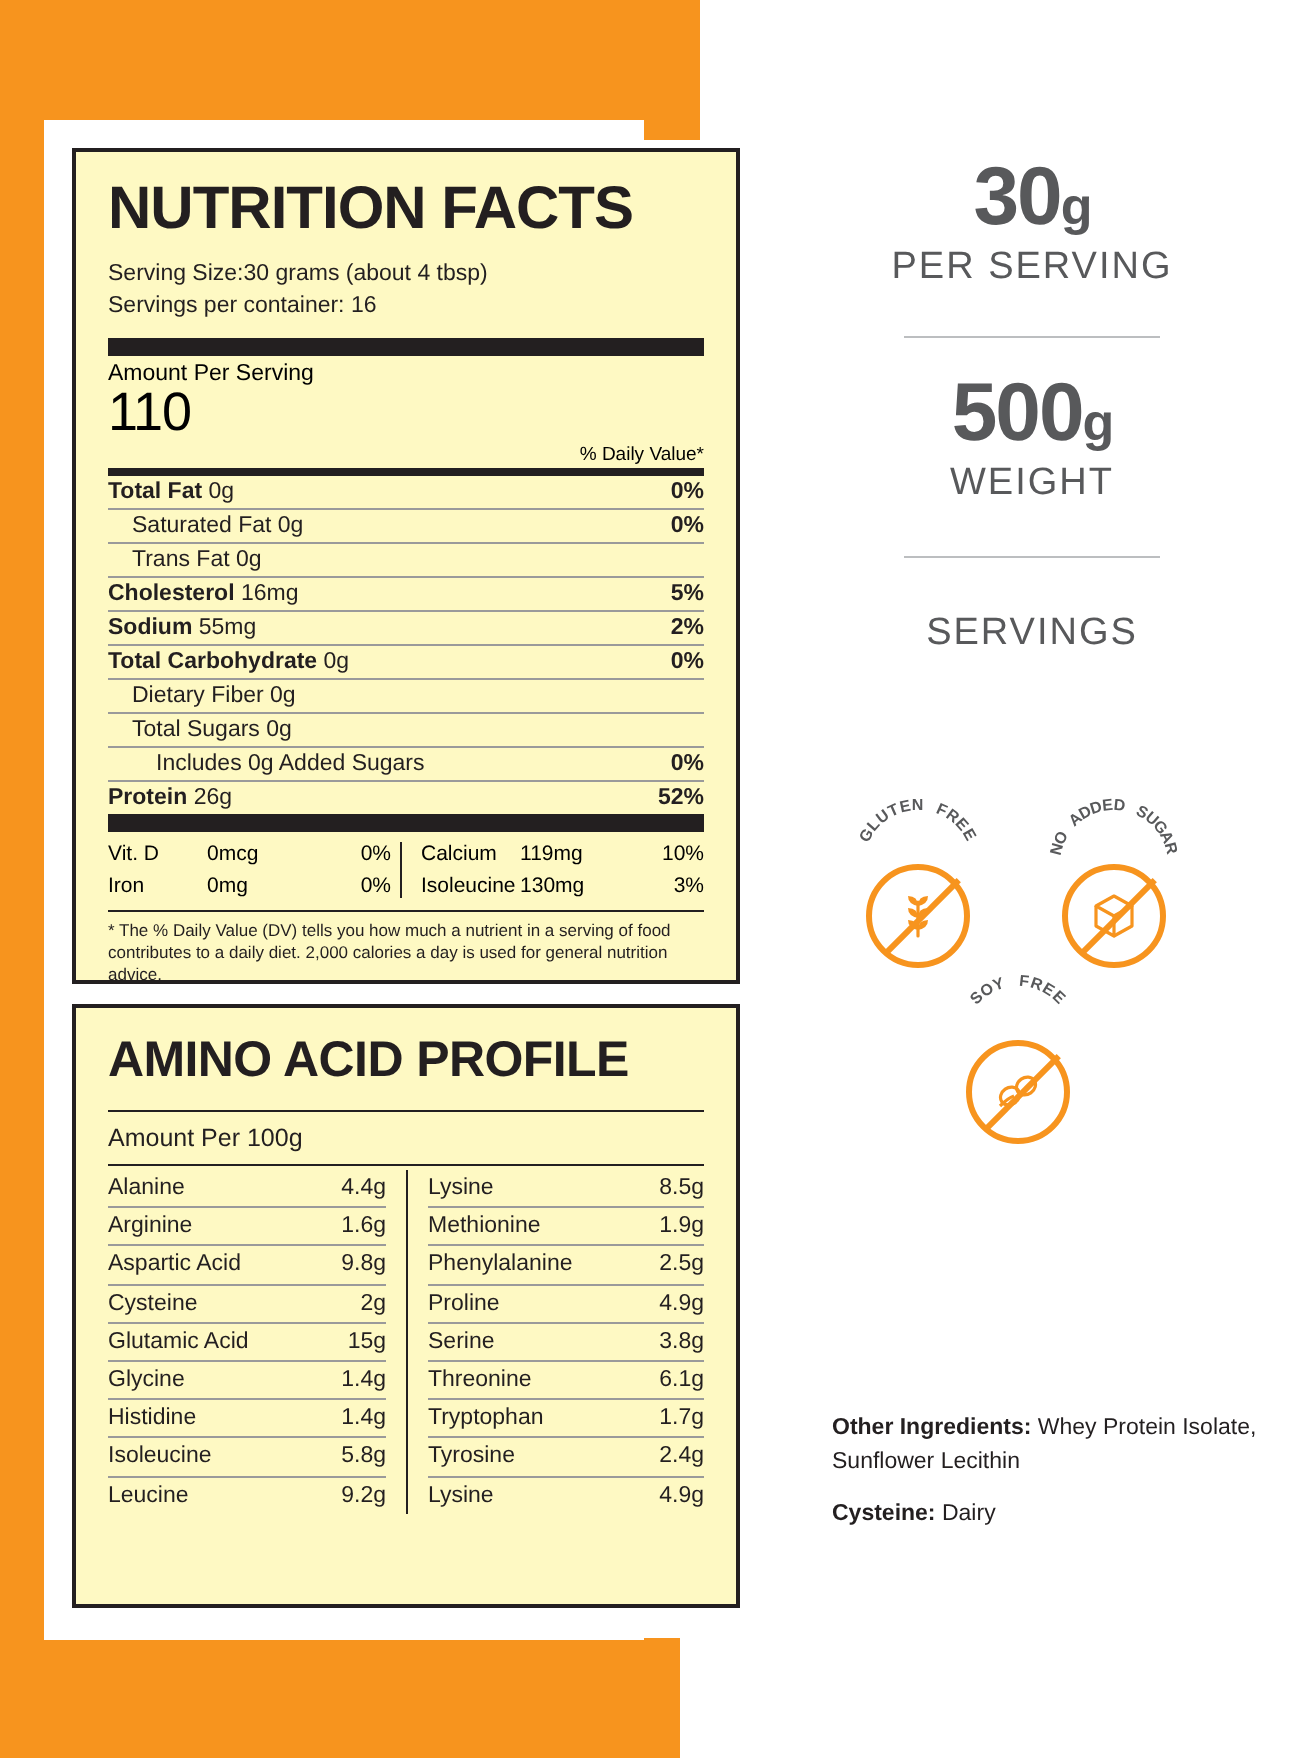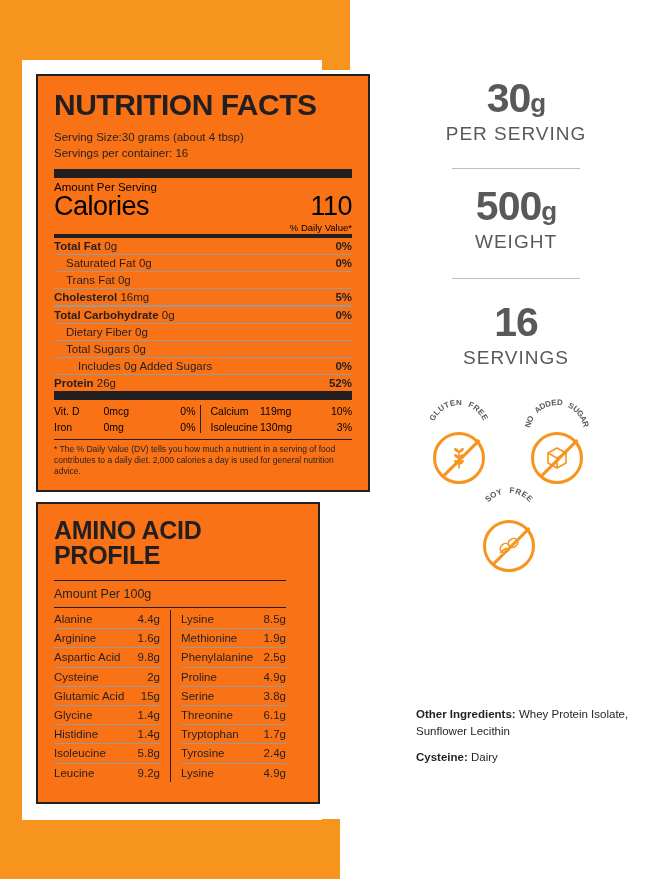--- a/index.html
+++ b/index.html
@@ -45,25 +45,25 @@
   .white-cut {
     position: absolute;
     left: 22px; top: 60px;
     width: 300px; height: 760px;
     background: #ffffff;
   }
 
   
   .panel {
     position: absolute;
-    background: #f97316;
+    background: #fef9c3;
     border: 2px solid #231f20;
   }
   #nutrition-panel { left: 36px; top: 74px; width: 334px; height: 418px; padding: 14px 16px 10px 16px; }
-  #amino-panel     { left: 36px; top: 502px; width: 284px; height: 302px; padding: 14px 32px 10px 16px; }
+  #amino-panel     { left: 36px; top: 502px; width: 334px; height: 302px; padding: 14px 16px 10px 16px; }
 
   .nf-title {
     font-size: 30px;
     font-weight: bold;
     letter-spacing: -0.5px;
     color: #231f20;
     line-height: 1;
     margin-bottom: 10px;
   }
   .nf-small { font-size: 11.5px; color: #231f20; line-height: 1.35; }
@@ -225,21 +225,20 @@
 
   <div class="panel" id="nutrition-panel">
     <div class="nf-title">NUTRITION FACTS</div>
     <div class="nf-small">Serving Size:30 grams (about 4 tbsp)</div>
     <div class="nf-small">Servings per container: 16</div>
 
     <div class="rule-thick" style="margin-top:8px;"></div>
 
     <div class="amount-line">Amount Per Serving</div>
     <div class="cal-line">
-      <div class="cal-word">Calories</div>
       <div class="cal-num">110</div>
     </div>
 
     <div class="dv-header">% Daily Value*</div>
     <div class="rule-med"></div>
 
     <div id="nf-rows">
         <div class="row">
           <div class="lbl"><span class="b">Total Fat</span><span>&nbsp;0g</span></div>
           <div class="dv">0%</div>
@@ -253,20 +252,24 @@
         <div class="row">
           <div class="lbl indent1"><span>Trans Fat</span><span>&nbsp;0g</span></div>
           <div class="dv"></div>
         </div>
         <div class="rule-hair"></div>
         <div class="row">
           <div class="lbl"><span class="b">Cholesterol</span><span>&nbsp;16mg</span></div>
           <div class="dv">5%</div>
         </div>
         <div class="rule-hair"></div>
+        <div class="row">
+          <div class="lbl"><span class="b">Sodium</span><span>&nbsp;55mg</span></div>
+          <div class="dv">2%</div>
+        </div>
         <div class="rule-hair"></div>
         <div class="row">
           <div class="lbl"><span class="b">Total Carbohydrate</span><span>&nbsp;0g</span></div>
           <div class="dv">0%</div>
         </div>
         <div class="rule-hair"></div>
         <div class="row">
           <div class="lbl indent1"><span>Dietary Fiber</span><span>&nbsp;0g</span></div>
           <div class="dv"></div>
         </div>
@@ -426,21 +429,20 @@
     <div class="big"><span>30</span><span class="unit">g</span></div>
     <div class="cap">PER SERVING</div>
   </div>
   <div class="stat-sep" id="sep-1"></div>
   <div class="stat" id="stat-weight">
     <div class="big"><span>500</span><span class="unit">g</span></div>
     <div class="cap">WEIGHT</div>
   </div>
   <div class="stat-sep" id="sep-2"></div>
   <div class="stat" id="stat-count">
-    <div class="big"><span>16</span><span class="unit"></span></div>
     <div class="cap">SERVINGS</div>
   </div>
 
   <div class="badge" id="badge-gluten">
     <div class="arc">
         <span style="position: absolute; left: 50%; top: 20px; transform-origin: 0px 0px; transform: rotate(-60.5deg) translate(-50%, -34px);">G</span>
         <span style="position: absolute; left: 50%; top: 20px; transform-origin: 0px 0px; transform: rotate(-48.4deg) translate(-50%, -34px);">L</span>
         <span style="position: absolute; left: 50%; top: 20px; transform-origin: 0px 0px; transform: rotate(-36.3deg) translate(-50%, -34px);">U</span>
         <span style="position: absolute; left: 50%; top: 20px; transform-origin: 0px 0px; transform: rotate(-24.2deg) translate(-50%, -34px);">T</span>
         <span style="position: absolute; left: 50%; top: 20px; transform-origin: 0px 0px; transform: rotate(-12.1deg) translate(-50%, -34px);">E</span>

